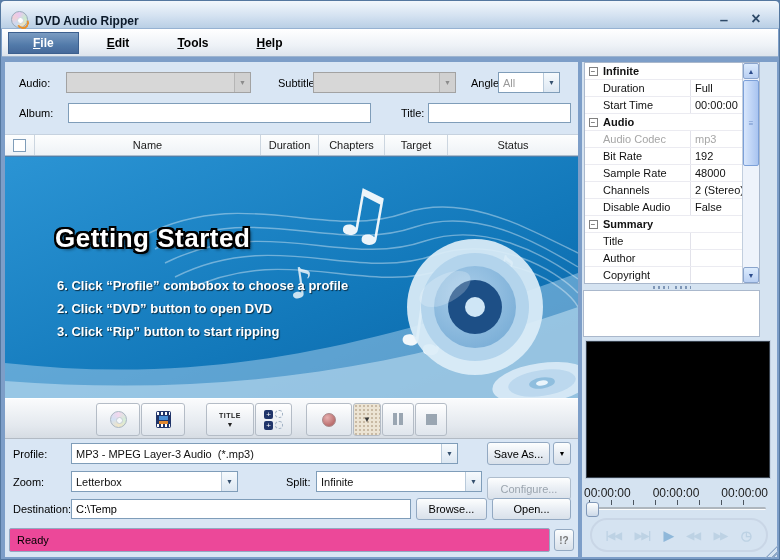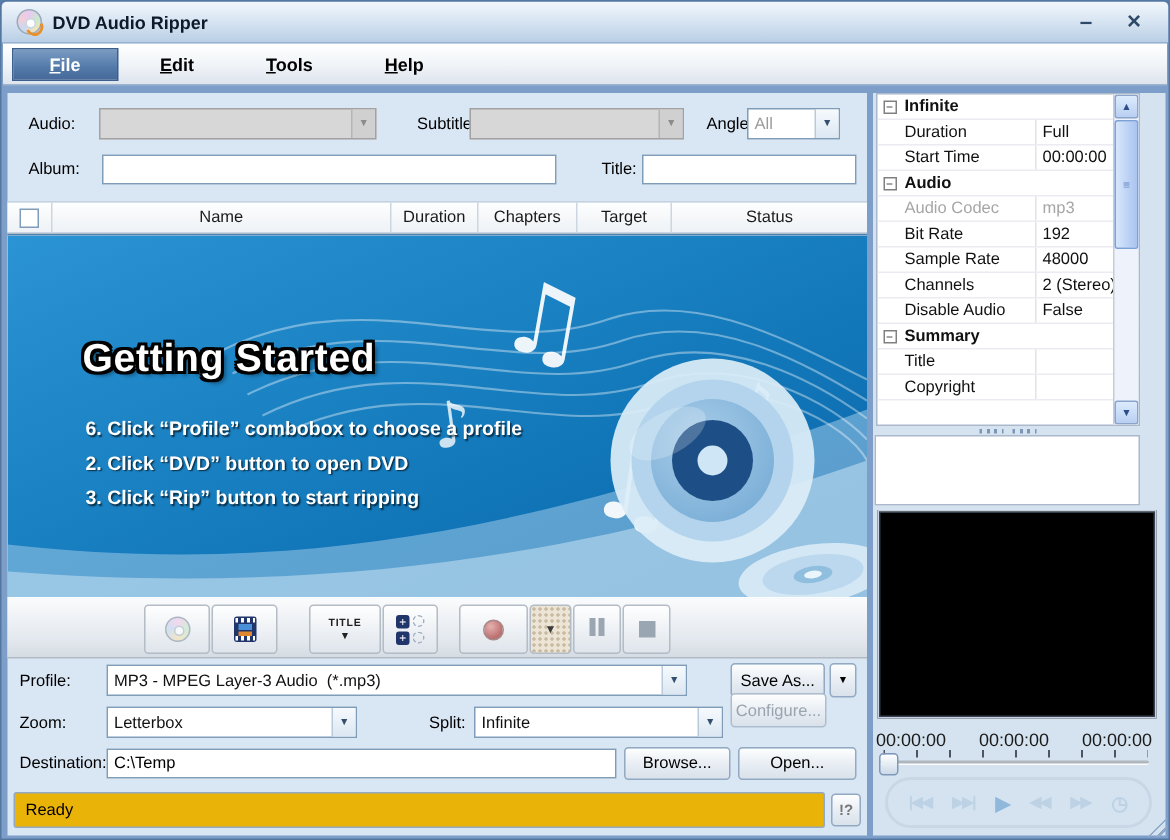--- a/index.html
+++ b/index.html
@@ -4,21 +4,21 @@
 <style>
   * { margin:0; padding:0; box-sizing:border-box; }
   html,body { width:780px; height:560px; }
   body { font-family:"Liberation Sans", sans-serif; font-size:11px; color:#111; background:#5a7eaa; }
 
   .window { position:absolute; inset:0; background:#7d9ec8; border:1px solid #54779f; border-radius:4px 4px 0 0; overflow:hidden; }
 
   
   .titlebar { position:absolute; left:0; top:0; right:0; height:28px;
     background:linear-gradient(#f2f7fc,#d4e2f1 55%,#b9cfe5); border-bottom:1px solid #96b2d2;
-    display:flex; align-items:center; padding:0 10px; border-radius:4px 4px 0 0; }
+    display:flex; align-items:flex-end; padding:0 10px; border-radius:4px 4px 0 0; }
   .app-icon { width:17px; height:17px; border-radius:50%; margin-right:7px; position:relative;
     background:conic-gradient(#e8c9ef,#c9e9d1,#f2e2ba,#c9d9f1,#f0cfd8,#e8c9ef); border:1px solid #9ab; }
   .app-icon::after { content:""; position:absolute; left:5px; top:5px; width:5px; height:5px; border-radius:50%; background:#fff; border:1px solid #cbd5e0; }
   .app-icon::before { content:""; position:absolute; right:-2px; bottom:-2px; width:8px; height:8px; border-radius:50%; border:2px solid #e8912c; border-left-color:transparent; border-top-color:transparent; transform:rotate(20deg); }
   .app-title { font-weight:bold; font-size:12px; color:#0c1a2a; }
   .cap-btn { margin-left:auto; font-weight:bold; font-size:15px; color:#2e4a68; width:26px; text-align:center; cursor:default; }
   .cap-btn.close { margin-left:6px; font-size:16px; }
 
   
   .menubar { position:absolute; left:1px; top:28px; right:1px; height:28px;
@@ -84,21 +84,21 @@
   .chap-row { display:flex; align-items:center; gap:2px; }
   .chap-plus { width:9px; height:9px; background:#20356a; color:#fff; font-size:8px; line-height:9px; text-align:center; border-radius:2px; }
   .chap-circ { width:8px; height:8px; border:1px dashed #9fb0c2; border-radius:50%; }
   .rec-glyph { width:14px; height:14px; border-radius:50%; background:radial-gradient(circle at 35% 30%,#e7b0b0,#bb6f6f 70%); border:1px solid #a8888a; }
   .tbtn.dotted { background:#ece4d4 radial-gradient(#c9baa4 1px,transparent 1.2px); background-size:4px 4px; }
   .drop-arrow { font-size:8px; color:#3a3a3a; }
   .pause-glyph span { display:inline-block; width:4px; height:12px; background:#9aa6b2; margin:0 1px; }
   .stop-glyph { width:11px; height:11px; background:#9aa6b2; }
 
   
-  .status-field { position:absolute; left:4px; top:466px; width:541px; height:24px; background:#eab308; border:1px solid #93a9c2; border-radius:2px;
+  .status-field { position:absolute; left:4px; top:466px; width:541px; height:24px; background:#ec4899; border:1px solid #93a9c2; border-radius:2px;
     display:flex; align-items:center; padding-left:7px; color:#000; }
   .help-btn { left:549px; top:467px; width:20px; height:22px; font-weight:bold; font-size:10px; color:#777; }
 
   
   .propgrid { position:absolute; left:2px; top:0; width:176px; height:222px; background:#fff; border:1px solid #aab8cc; overflow:hidden; }
   .prow { display:flex; height:17px; align-items:center; border-bottom:1px solid #ebebf1; }
   .pexp { width:16px; display:flex; align-items:center; justify-content:center; }
   .pbox { width:9px; height:9px; border:1px solid #808080; font-size:8px; line-height:7px; text-align:center; color:#333; background:#fff; }
   .pname { width:89px; padding-left:2px; overflow:hidden; white-space:nowrap; }
   .pval { flex:1; padding-left:4px; border-left:1px solid #e2e2ea; align-self:stretch; display:flex; align-items:center; overflow:hidden; white-space:nowrap; }
@@ -296,21 +296,21 @@
     <span class="lbl" style="left:8px;top:414px">Zoom:</span>
     <div class="combo" style="left:66px;top:409px;width:167px">
       <span class="ctext">Letterbox</span>
       <span class="carrow">▼</span>
     </div>
     <span class="lbl" style="left:281px;top:414px">Split:</span>
     <div class="combo" style="left:311px;top:409px;width:166px">
       <span class="ctext">Infinite</span>
       <span class="carrow">▼</span>
     </div>
-    <button class="push disabled" style="left:482px;top:400px;width:64px;height:23px">Configure...</button>
+    <button class="push disabled" style="left:482px;top:415px;width:84px;height:23px">Configure...</button>
 
     <span class="lbl" style="left:8px;top:441px">Destination:</span>
     <input class="tinput" style="left: 66px; top: 437px; width: 340px;" value="C:\Temp">
     <button class="push" style="left:411px;top:436px;width:71px;height:22px">Browse...</button>
     <button class="push" style="left:487px;top:436px;width:79px;height:22px">Open...</button>
 
     <div class="status-field">Ready</div>
     <button class="push help-btn" style="position:absolute">!?</button>
   </div>
 
@@ -369,20 +369,25 @@
       <div class="prow group">
         <span class="pexp">
             <span class="pbox">−</span>
           </span>
         <span class="pname">Summary</span>
         <span class="pval"></span>
       </div>
       <div class="prow">
         <span class="pexp"></span>
         <span class="pname">Title</span>
+        <span class="pval"></span>
+      </div>
+      <div class="prow">
+        <span class="pexp"></span>
+        <span class="pname">Author</span>
         <span class="pval"></span>
       </div>
       <div class="prow">
         <span class="pexp"></span>
         <span class="pname">Copyright</span>
         <span class="pval"></span>
       </div>
 
       <div class="vscroll">
         <span class="sbtn up">▲</span>

